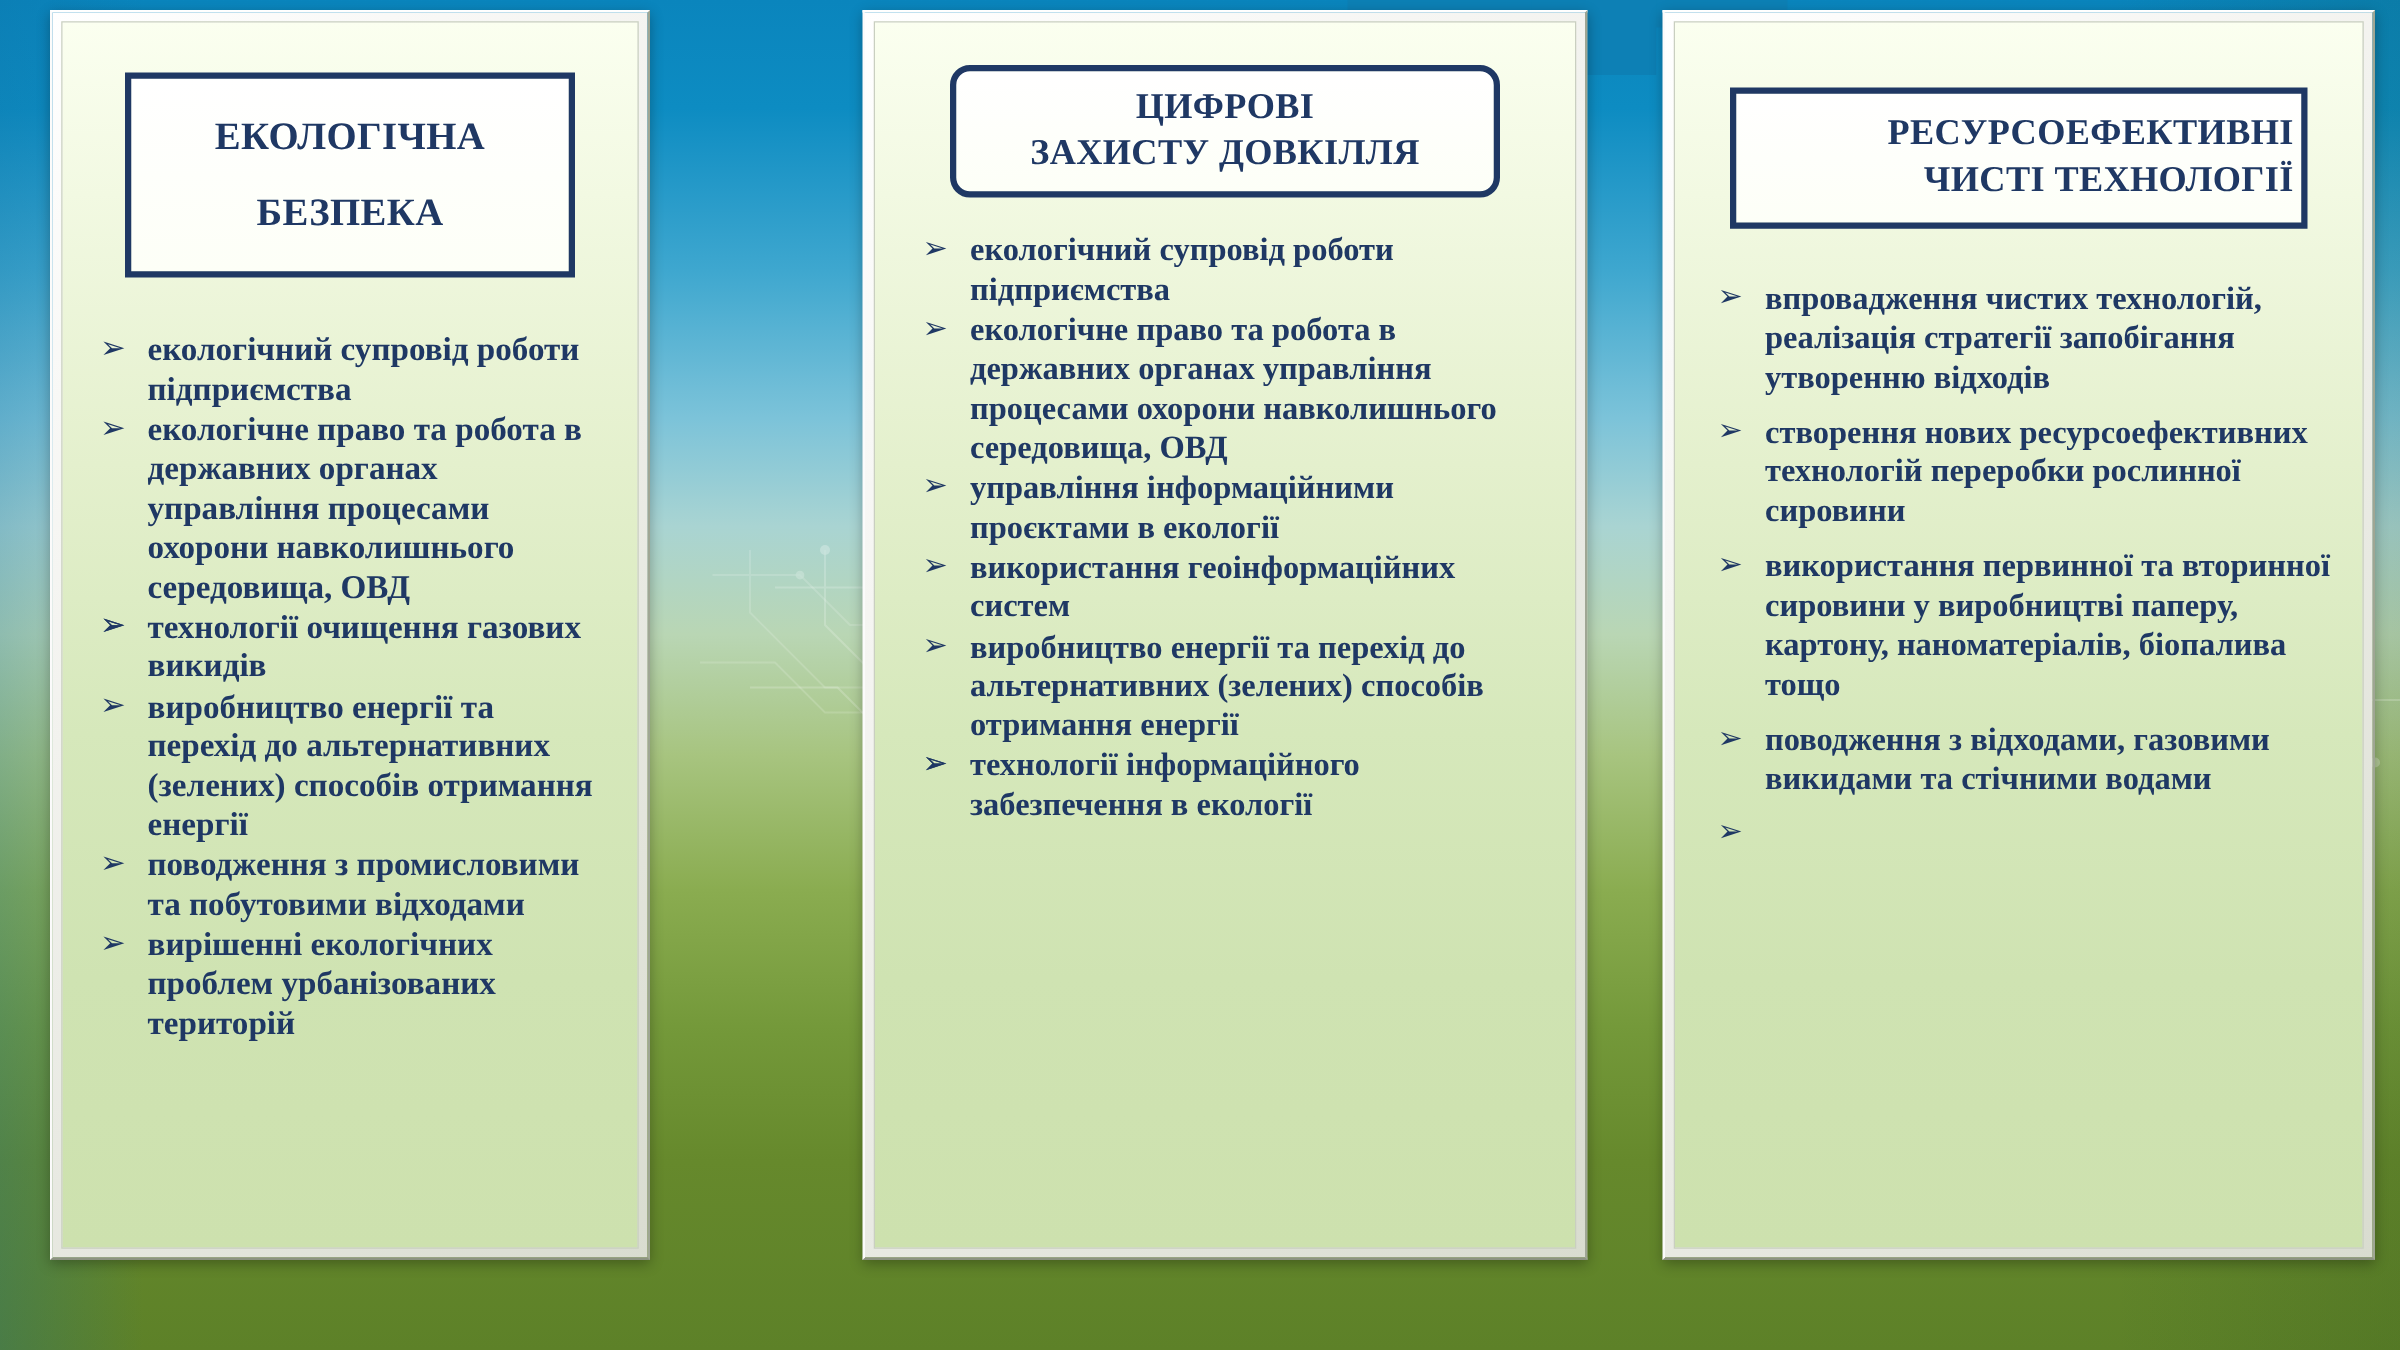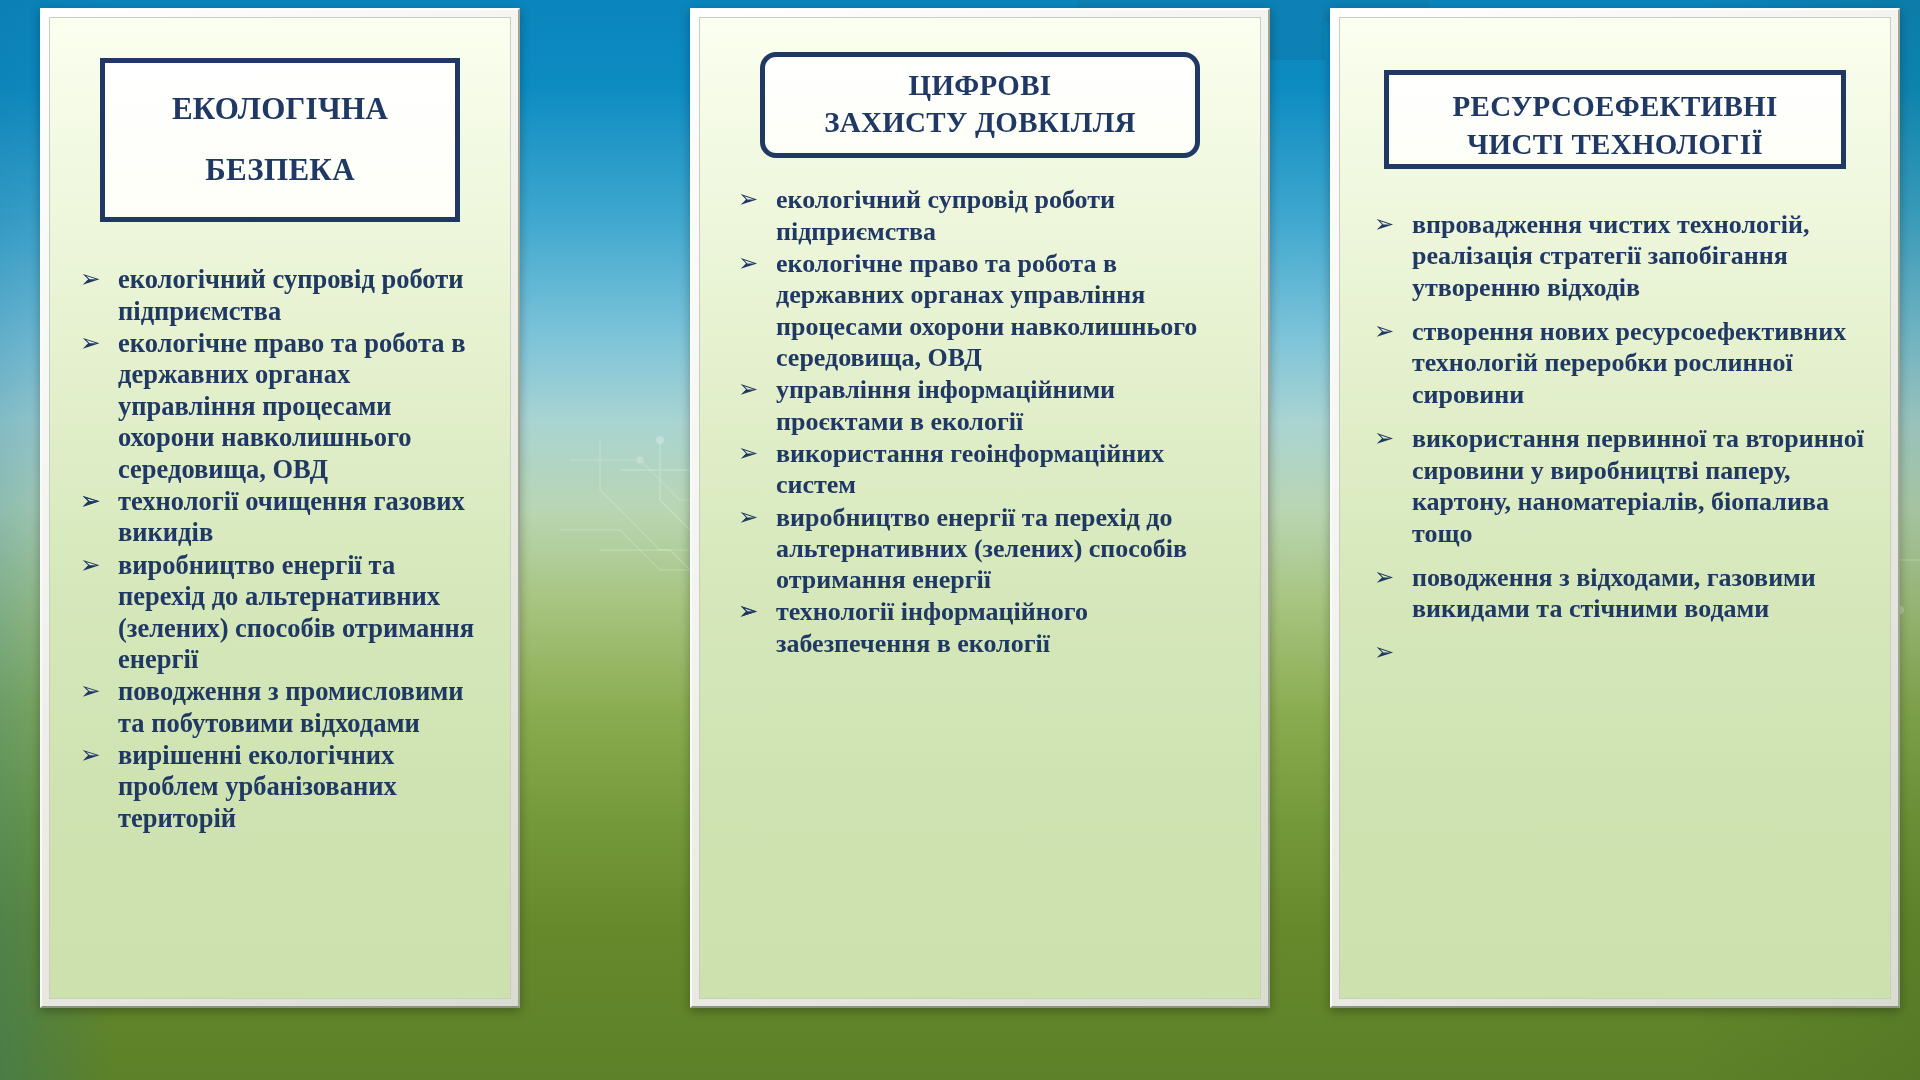--- a/index.html
+++ b/index.html
@@ -145,22 +145,23 @@
   #title-box-2 {
     margin: 20px 44px 0 44px;
     padding: 10px 6px 12px 6px;
     font-size: 29px;
     border-radius: 16px;
   }
   #title-box-2 .title-line { display: block; line-height: 1.28; }
 
   #title-box-3 {
     margin: 38px 28px 0 28px;
-    padding: 12px 6px 0 6px;
+    padding: 12px 6px 14px 6px;
     font-size: 29px;
+    text-align: right;
   }
   #title-box-3 .title-line { display: block; line-height: 1.32; }
 
   
   .bullets {
     margin: 0;
     padding: 0;
     list-style: none;
     color: #1f3864;
     font-weight: bold;

